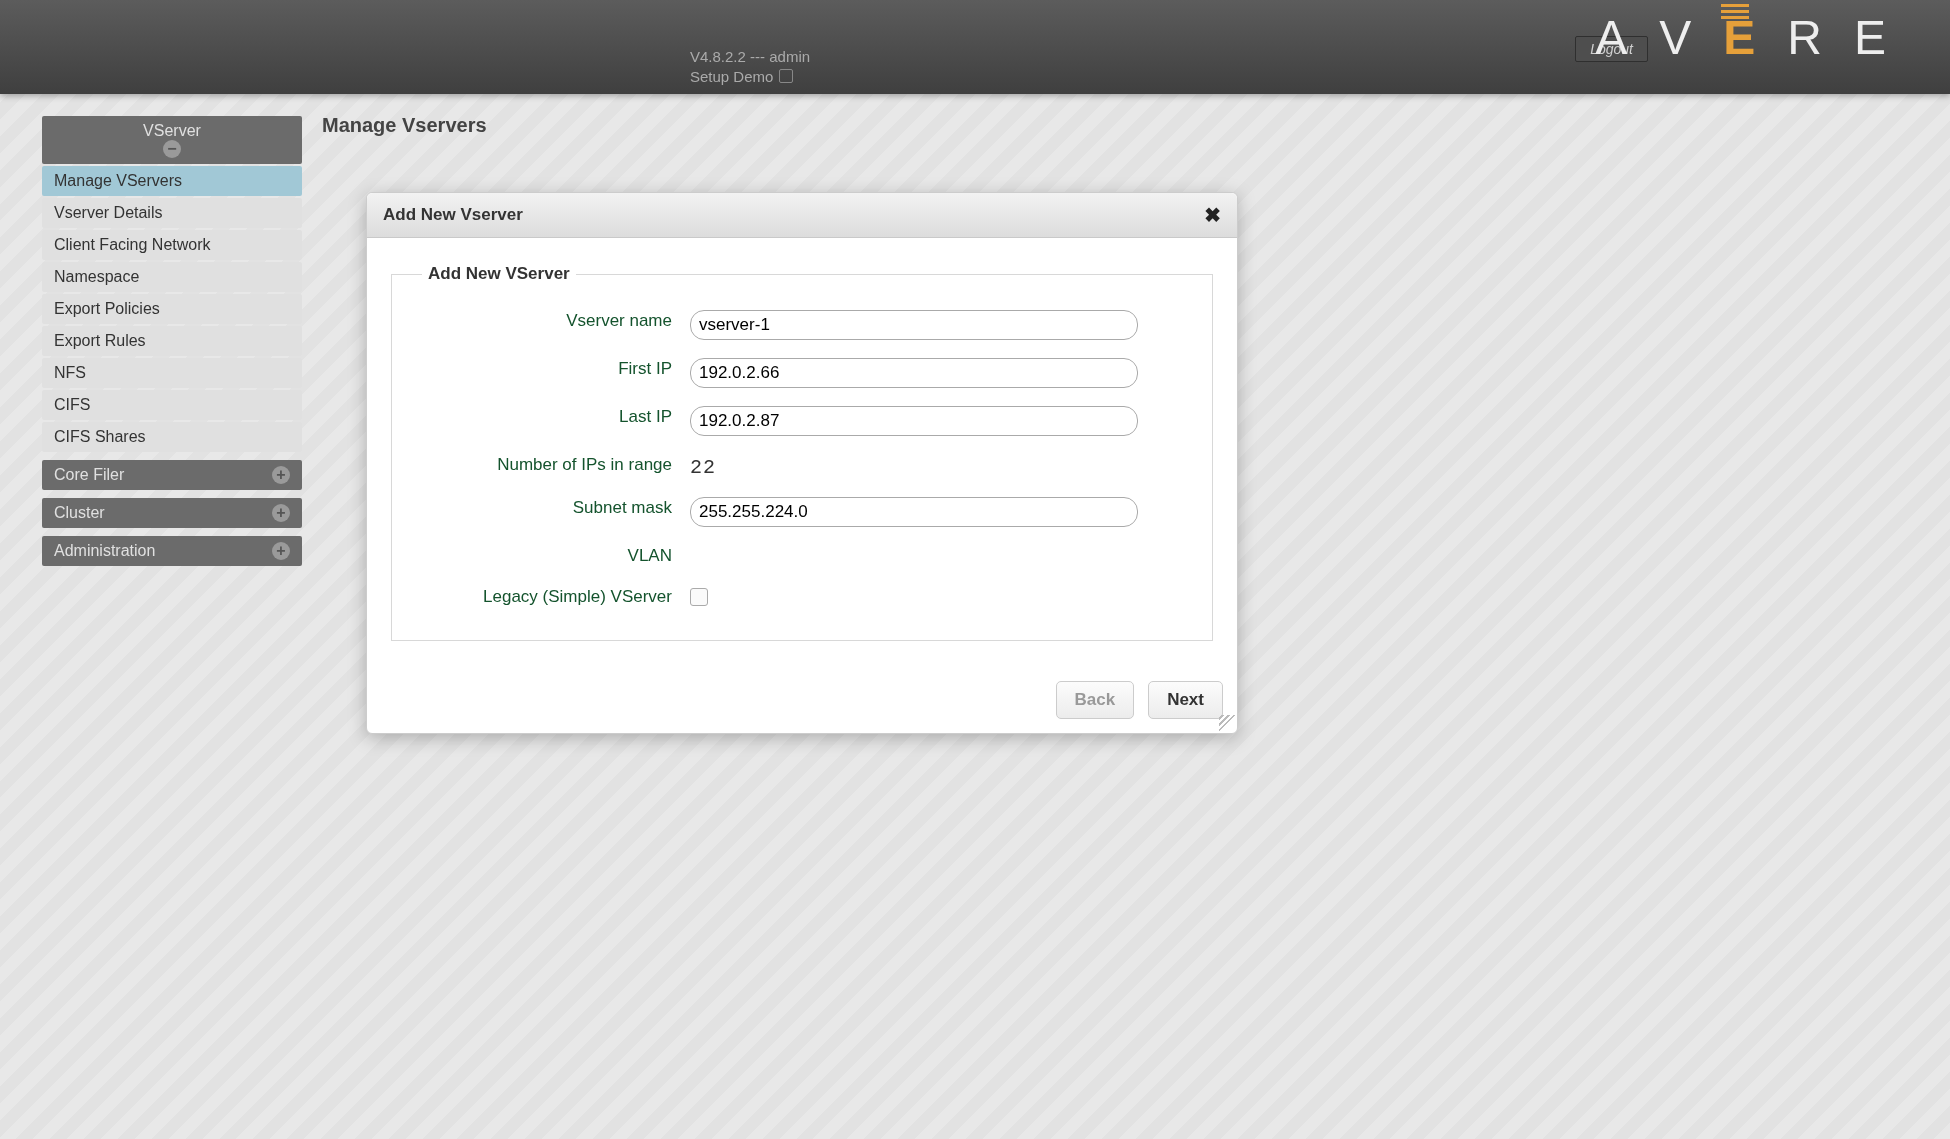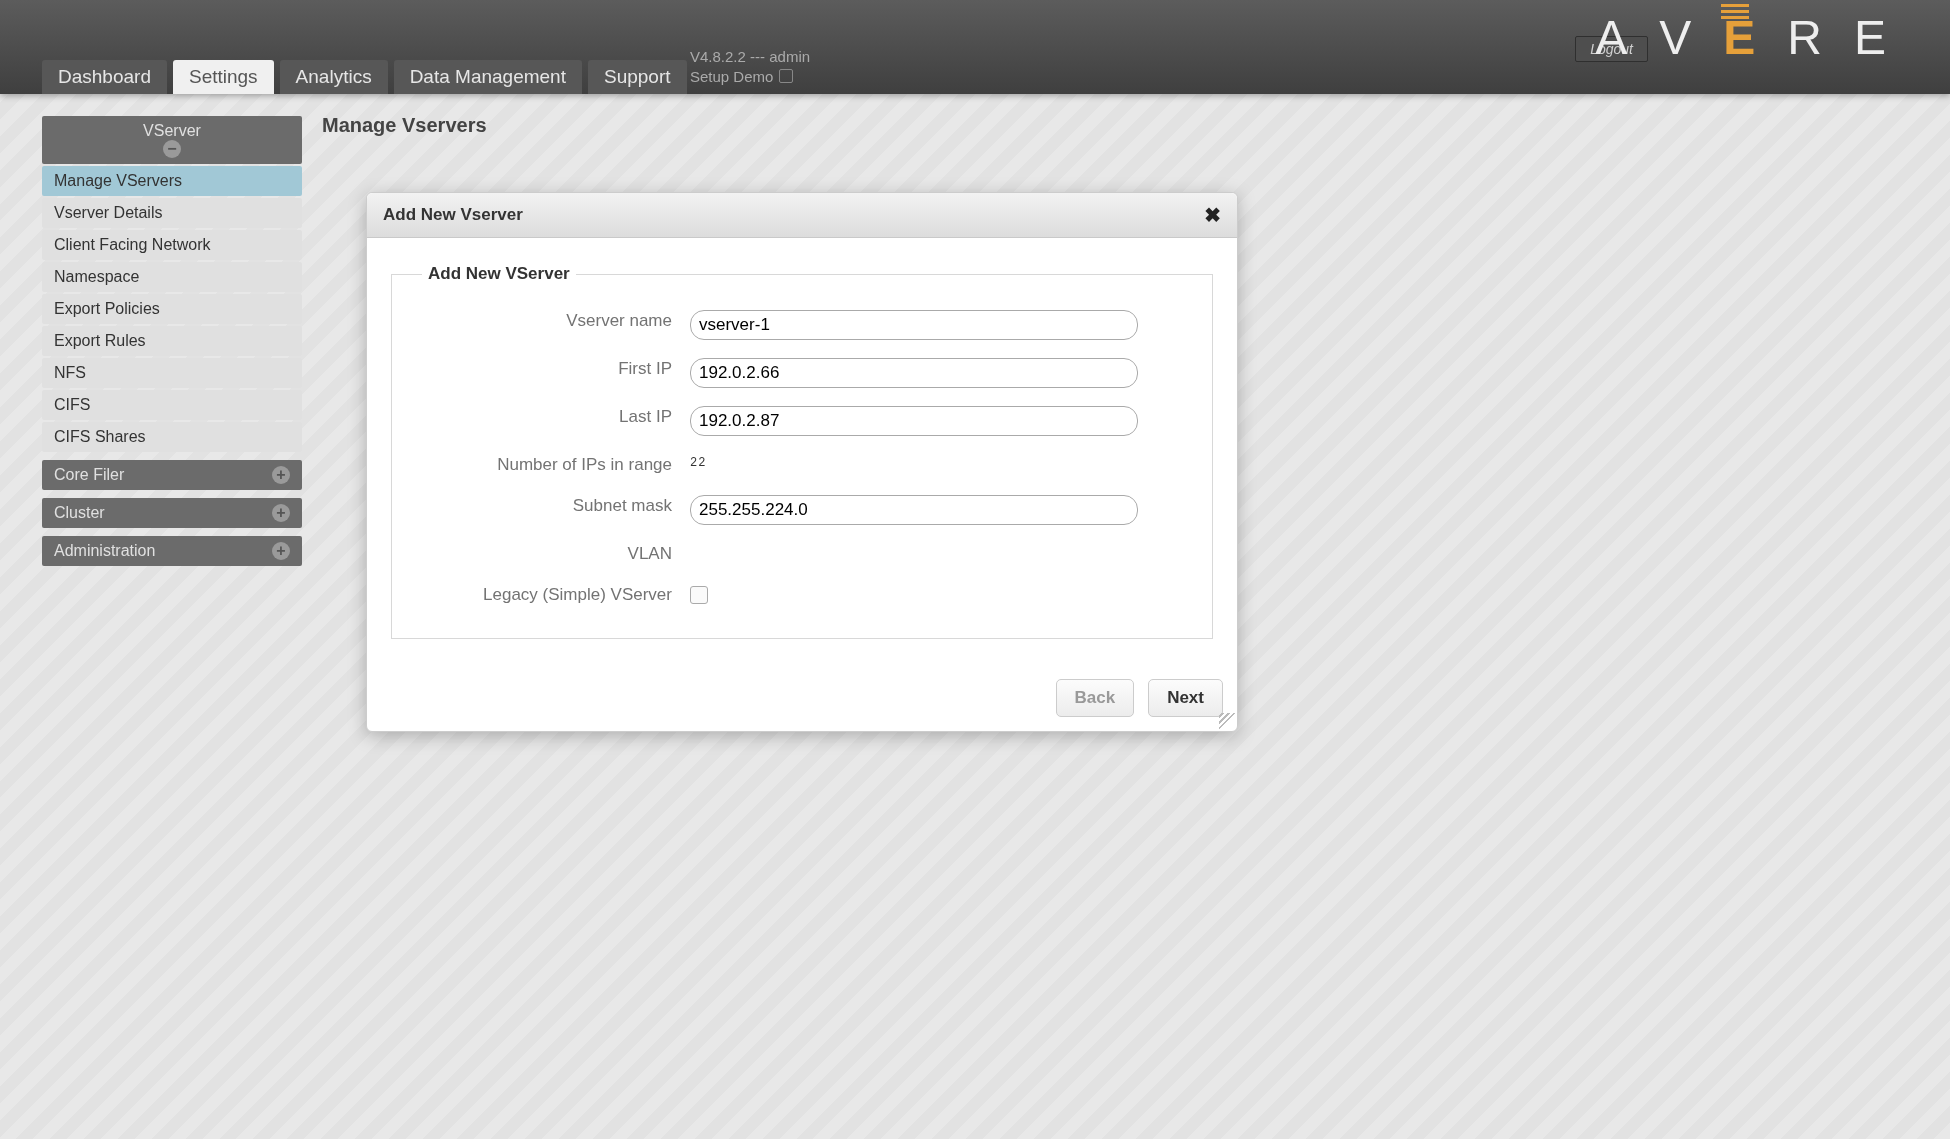--- a/index.html
+++ b/index.html
@@ -221,37 +221,37 @@
     display: flex;
     align-items: flex-start;
     margin-top: 18px;
   }
   .form-row:first-of-type { margin-top: 6px; }
   .form-label {
     width: 250px;
     text-align: right;
     padding-right: 18px;
     font-size: 17px;
-    color: #737373;
+    color: #14532d;
     line-height: 1.35;
   }
   .form-control {
     flex: 1;
   }
   .text-input {
     width: 430px;
     font-size: 17px;
     padding: 4px 8px;
     border: 1px solid #aaa;
     border-radius: 14px;
     background: #fff;
     font-family: inherit;
   }
   .static-text {
-    font-size: 12px;
+    font-size: 20px;
     color: #333;
     padding-top: 2px;
     font-family: "Courier New", monospace;
     letter-spacing: 1px;
   }
   .select-wrap {
     width: 446px;
     border: 1px solid #bbb;
     border-radius: 5px;
     background: linear-gradient(#fafafa,#eaeaea);
@@ -324,27 +324,20 @@
           <span></span>
           <span></span>
           <span></span>
         </span>
       <span>E</span>
     </span>
     <span>R</span>
     <span>E</span>
   </div>
 
-  <div class="tabs">
-    <div class="tab">Dashboard</div>
-    <div class="tab active">Settings</div>
-    <div class="tab">Analytics</div>
-    <div class="tab">Data Management</div>
-    <div class="tab">Support</div>
-  </div>
 
   <div class="meta">
     <div>V4.8.2.2 --- admin</div>
     <div class="meta-row">
       <span>Setup Demo</span>
       <span class="meta-icon"></span>
     </div>
   </div>
 </div>
 

